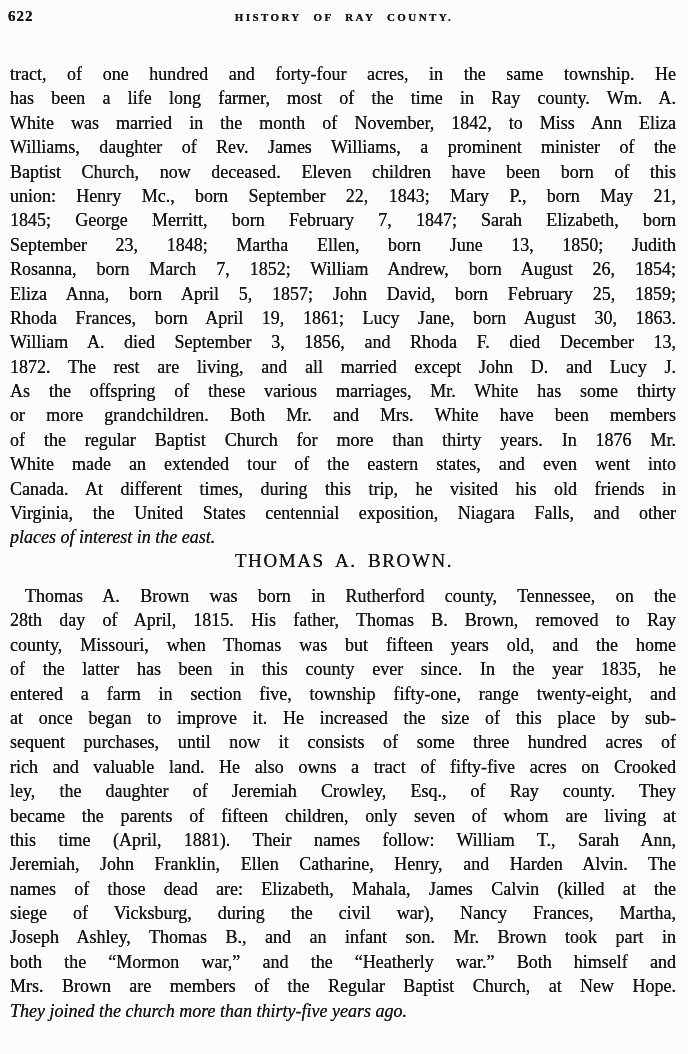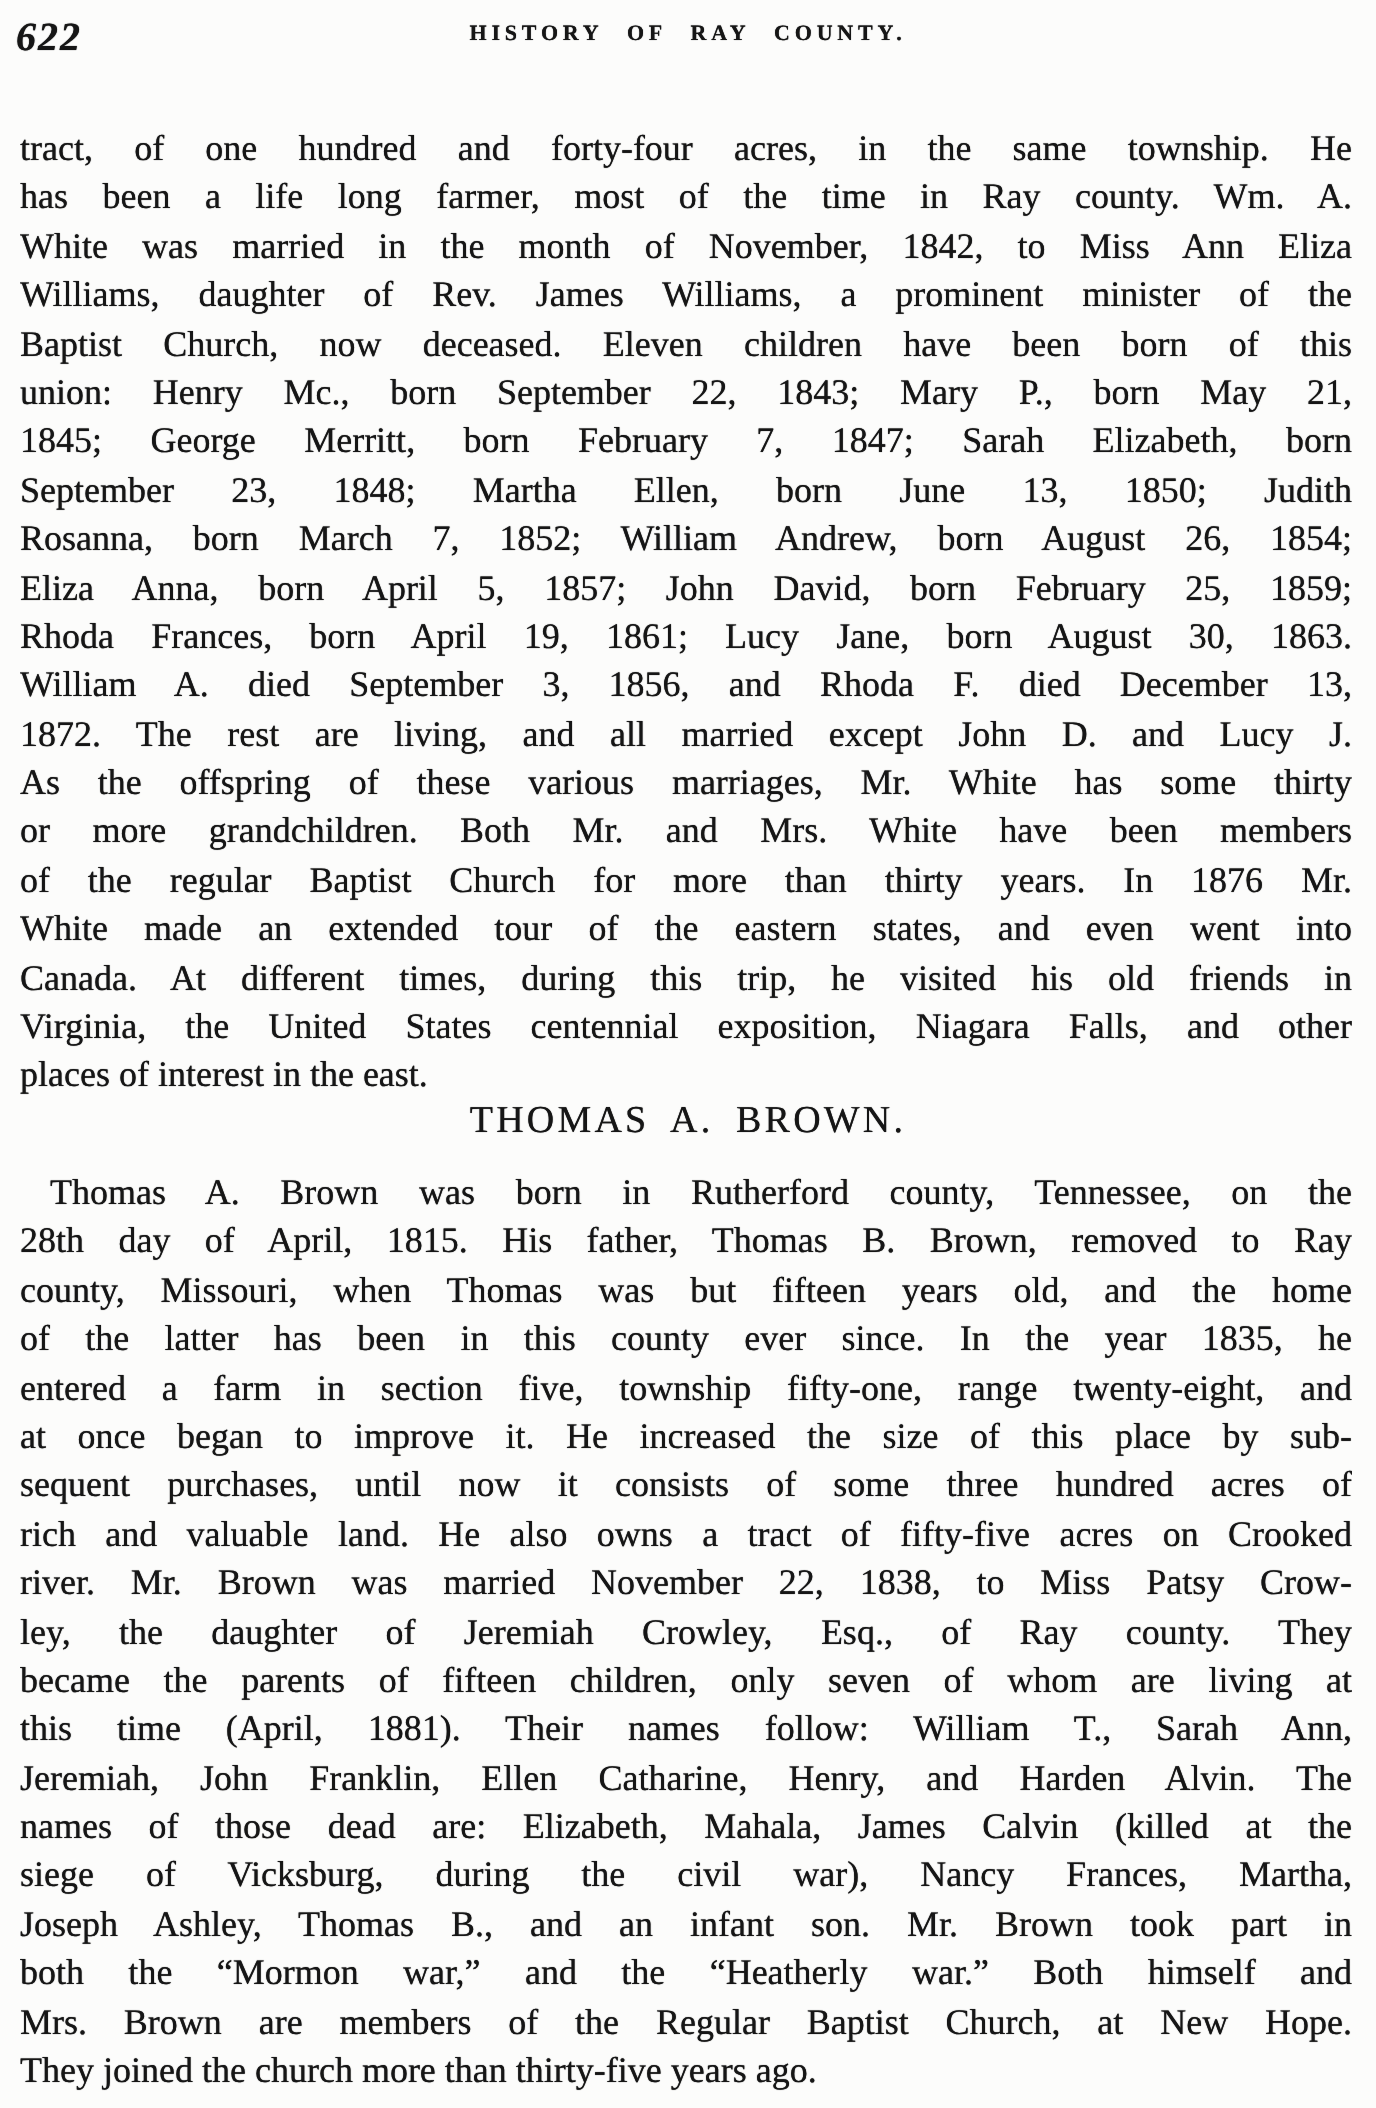--- a/index.html
+++ b/index.html
@@ -21,25 +21,24 @@
     position: absolute;
     top: 7px;
     left: 0;
     width: 100%;
     height: 24px;
   }
   .page-number {
     position: absolute;
     top: 1px;
     left: 8px;
-    font-size: 20px;
+    font-size: 15px;
     font-weight: bold;
     letter-spacing: 1px;
     text-shadow: 0 0 0.5px currentColor;
-    font-style: italic;
   }
   .running-title {
     text-align: center;
     font-size: 11px;
     font-weight: bold;
     letter-spacing: 2.4px;
     word-spacing: 7px;
     padding-top: 4px;
     text-shadow: 0 0 0.4px currentColor;
   }
@@ -55,20 +54,21 @@
   #brown-paragraph { top: 584px; }
   .print-line {
     height: 24.4px;
     text-align: justify;
     text-align-last: justify;
     overflow: hidden;
     white-space: nowrap;
   }
   .print-line.last-line {
     text-align-last: left;
+    font-style: italic;
   }
   #brown-paragraph .print-line:first-child {
     padding-left: 15px;
   }
   .section-heading {
     position: absolute;
     top: 550px;
     left: 0;
     width: 100%;
     text-align: center;
@@ -116,21 +116,20 @@
 
   <div class="paragraph" id="brown-paragraph">
       <div class="print-line">Thomas A. Brown was born in Rutherford county, Tennessee, on the</div>
       <div class="print-line">28th day of April, 1815. His father, Thomas B. Brown, removed to Ray</div>
       <div class="print-line">county, Missouri, when Thomas was but fifteen years old, and the home</div>
       <div class="print-line">of the latter has been in this county ever since. In the year 1835, he</div>
       <div class="print-line">entered a farm in section five, township fifty-one, range twenty-eight, and</div>
       <div class="print-line">at once began to improve it. He increased the size of this place by sub-</div>
       <div class="print-line">sequent purchases, until now it consists of some three hundred acres of</div>
       <div class="print-line">rich and valuable land. He also owns a tract of fifty-five acres on Crooked</div>
-      <div class="print-line">river. Mr. Brown was married November 22, 1838, to Miss Patsy Crow-</div>
       <div class="print-line">ley, the daughter of Jeremiah Crowley, Esq., of Ray county. They</div>
       <div class="print-line">became the parents of fifteen children, only seven of whom are living at</div>
       <div class="print-line">this time (April, 1881). Their names follow: William T., Sarah Ann,</div>
       <div class="print-line">Jeremiah, John Franklin, Ellen Catharine, Henry, and Harden Alvin. The</div>
       <div class="print-line">names of those dead are: Elizabeth, Mahala, James Calvin (killed at the</div>
       <div class="print-line">siege of Vicksburg, during the civil war), Nancy Frances, Martha,</div>
       <div class="print-line">Joseph Ashley, Thomas B., and an infant son. Mr. Brown took part in</div>
       <div class="print-line">both the “Mormon war,” and the “Heatherly war.” Both himself and</div>
       <div class="print-line">Mrs. Brown are members of the Regular Baptist Church, at New Hope.</div>
       <div class="print-line last-line">They joined the church more than thirty-five years ago.</div>

